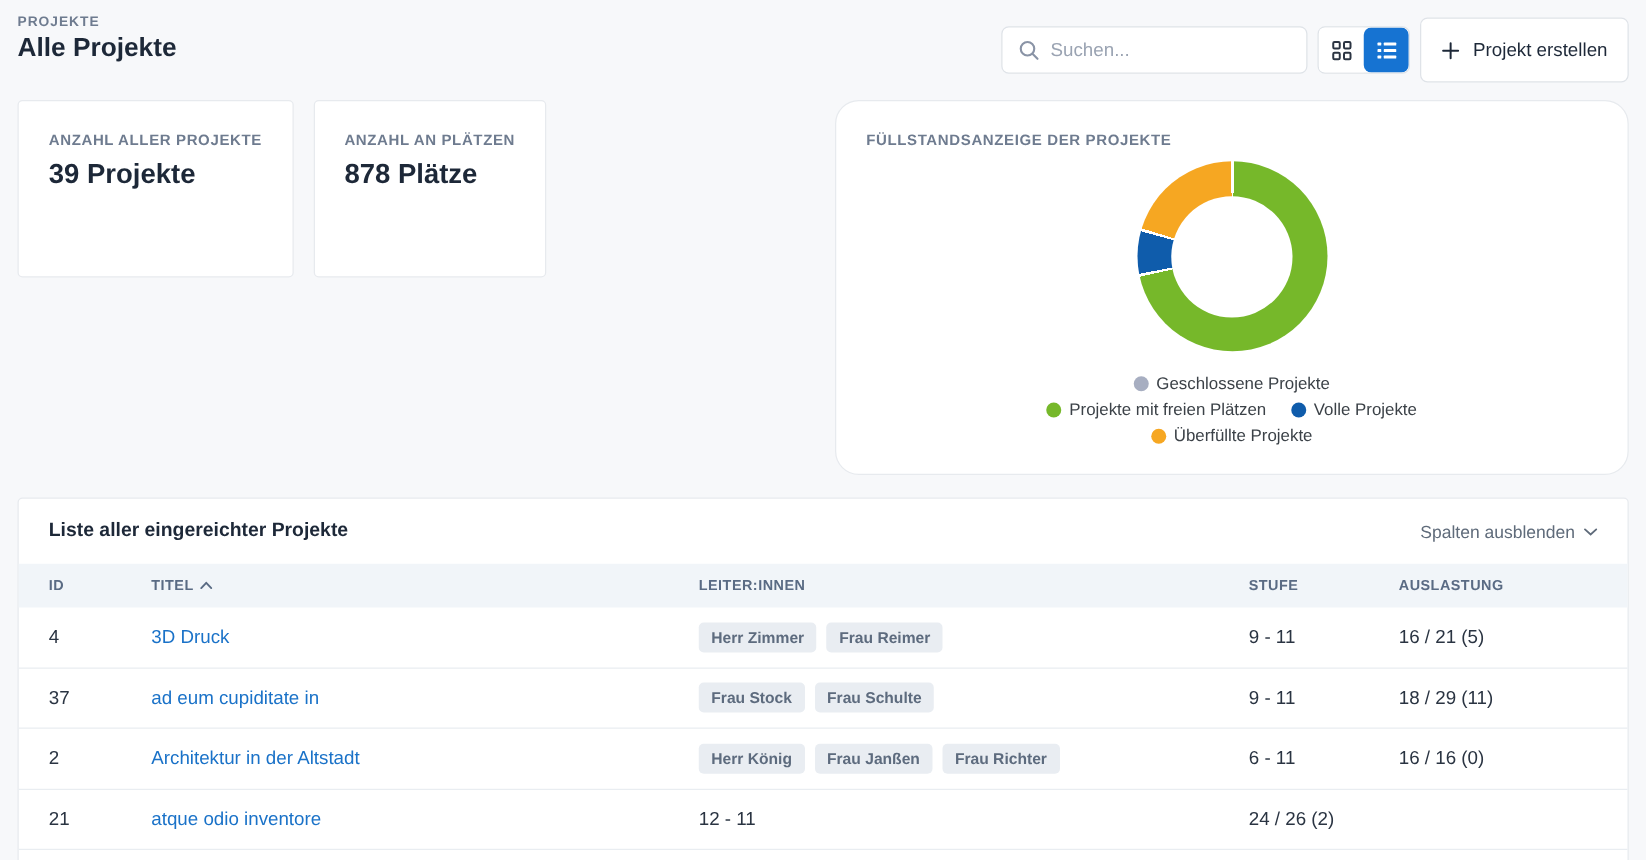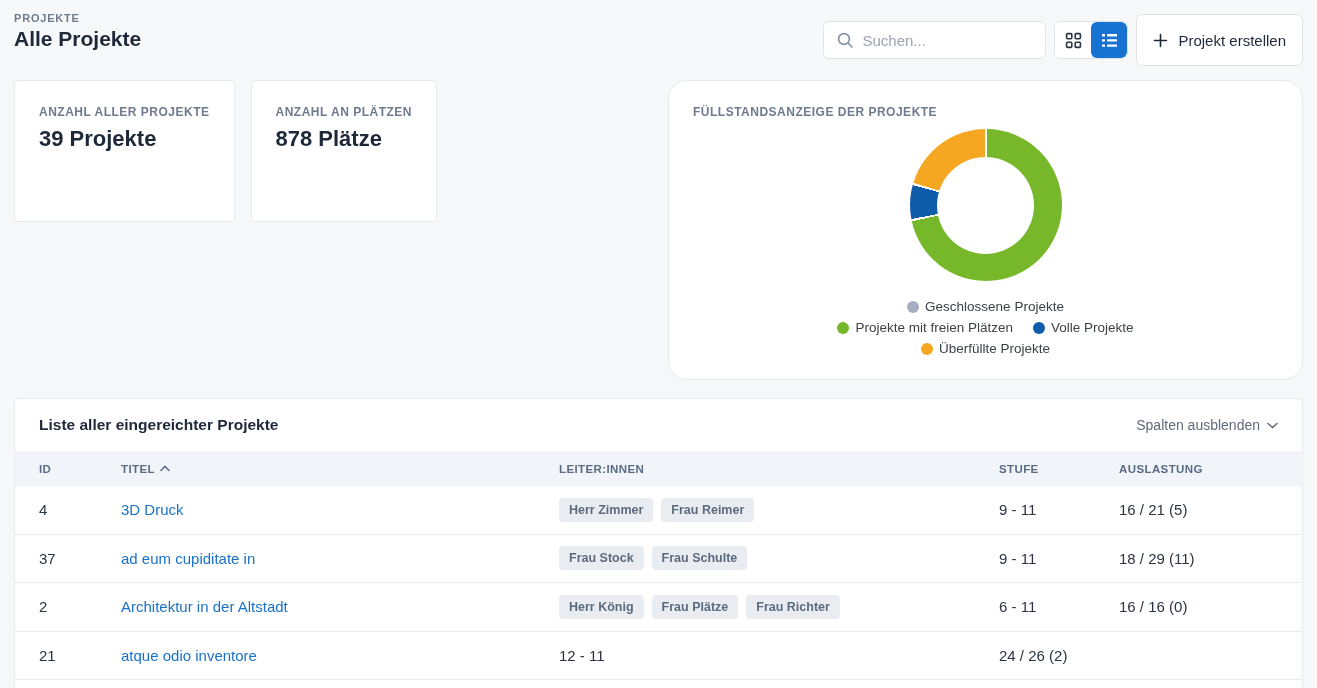--- a/index.html
+++ b/index.html
@@ -7,21 +7,21 @@
   body {
     background: #f7f8fa;
     font-family: "Liberation Sans", sans-serif;
     color: #1e2a3a;
   }
   
   .topbar { display: flex; justify-content: space-between; align-items: flex-start; padding: 12px 14px 0 14px; height: 60px; gap: 28px; }
   .eyebrow { font-size: 11px; font-weight: 700; color: #6e7b8f; letter-spacing: 0.8px; }
   .page-title { font-size: 21px; font-weight: 700; color: #1d2838; margin-top: 3px; }
   .toolbar { display: flex; align-items: center; gap: 8px; margin-top: 2px; }
-  .searchbox { display: flex; align-items: center; gap: 8px; width: 223px; height: 38px; background: #fff; border: 1px solid #dfe3e8; border-radius: 6px; padding: 0 12px; }
+  .searchbox { display: flex; align-items: center; gap: 8px; width: 245px; height: 38px; background: #fff; border: 1px solid #dfe3e8; border-radius: 6px; padding: 0 12px; }
   .searchbox input { border: none; outline: none; flex: 1; font-size: 15px; font-family: "Liberation Sans", sans-serif; color: #3a4554; background: transparent; }
   .searchbox input::placeholder { color: #9aa3b2; }
   .view-toggle { display: flex; border: 1px solid #dfe3e8; border-radius: 6px; background: #fff; overflow: hidden; height: 38px; }
   .view-btn { width: 36px; height: 100%; display: flex; align-items: center; justify-content: center; background: #fff; border: none; cursor: pointer; }
   .view-btn.active { background: #1673d2; border-radius: 6px; }
   .create-btn { display: flex; align-items: center; gap: 10px; height: 52px; padding: 0 16px; background: #fff; border: 1px solid #dfe3e8; border-radius: 6px; font-size: 15px; font-weight: 400; color: #1d2838; cursor: pointer; font-family: "Liberation Sans", sans-serif; }
   
   .cards { display: grid; grid-template-columns: 638px 635px; gap: 16px; margin: 20px 14px 0 14px; }
   .left-col { display: flex; flex-direction: row; gap: 16px; }
   .card { background: #fff; border: 1px solid #e7eaee; border-radius: 4px; padding: 24px; }
@@ -203,21 +203,21 @@
           <span class="chip">Frau Schulte</span>
         </div>
         <div class="td">9 - 11</div>
         <div class="td">18 / 29 (11)</div>
       </div>
       <div class="tr">
         <div class="td">2</div>
         <div class="td"><a class="title-link" href="#">Architektur in der Altstadt</a></div>
         <div class="td chips">
           <span class="chip">Herr König</span>
-          <span class="chip">Frau Plätze</span>
+          <span class="chip">Frau Janßen</span>
           <span class="chip">Frau Richter</span>
         </div>
         <div class="td">6 - 11</div>
         <div class="td">16 / 16 (0)</div>
       </div>
       <div class="tr">
         <div class="td">21</div>
         <div class="td"><a class="title-link" href="#">atque odio inventore</a></div>
         <div class="td">12 - 11</div>
         <div class="td">24 / 26 (2)</div>

